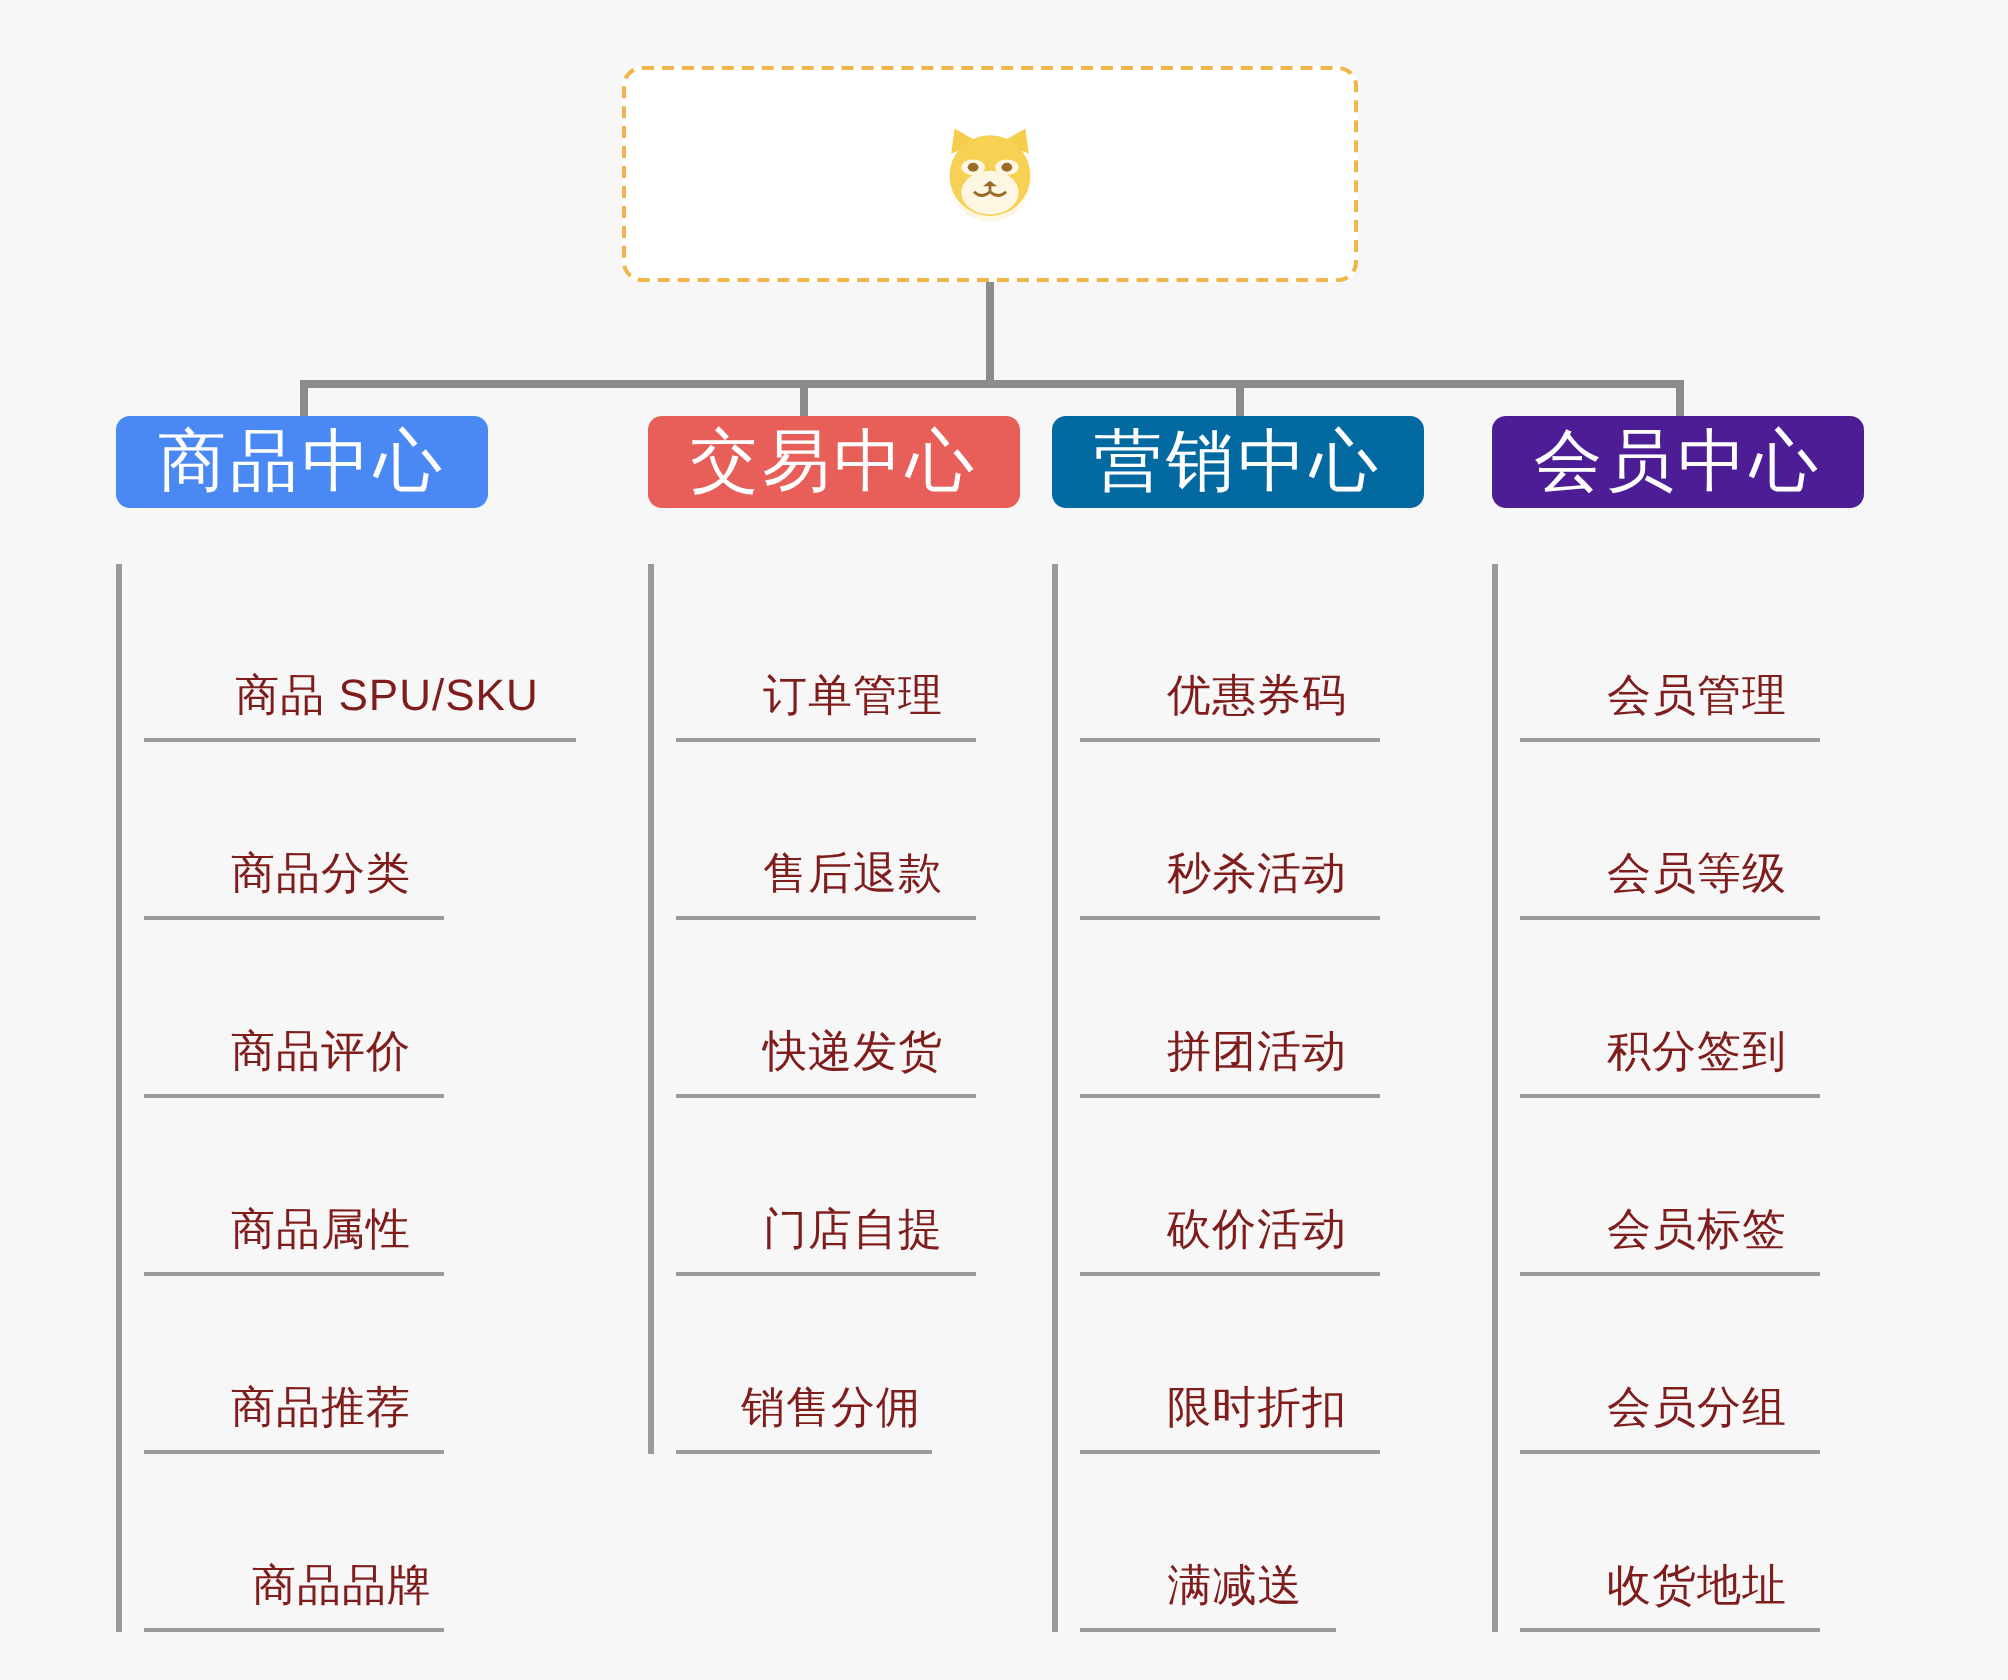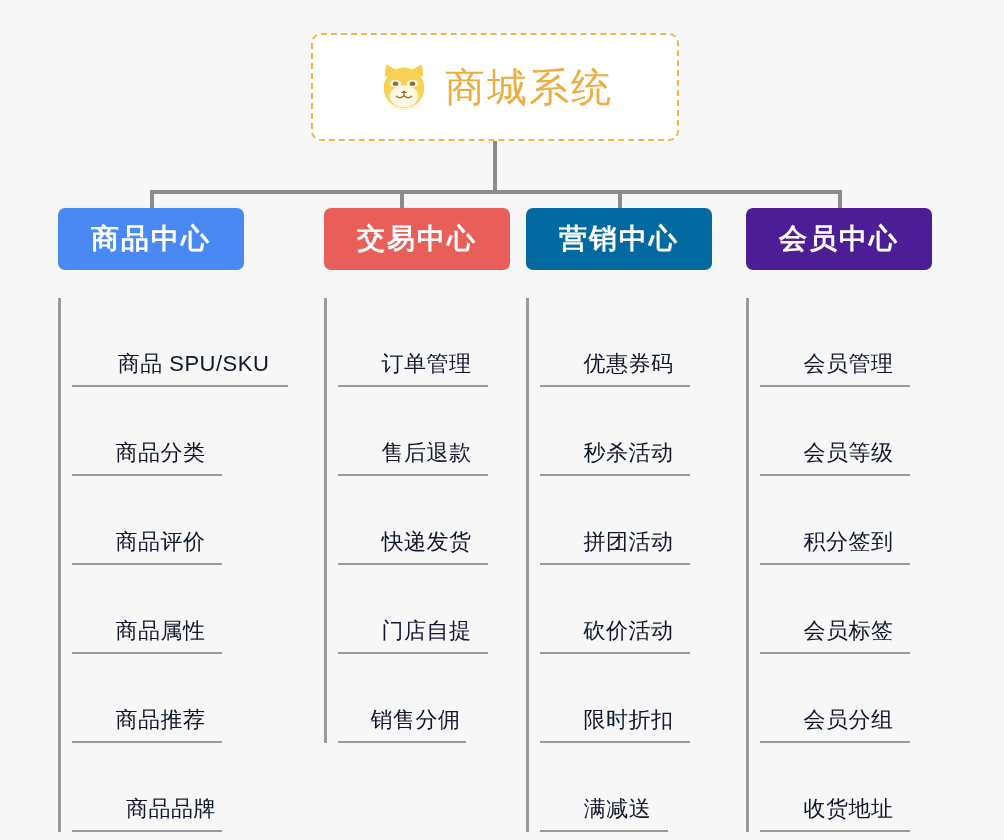--- a/index.html
+++ b/index.html
@@ -83,31 +83,30 @@
     position: absolute;
     top: 208px;
   }
   .branch.b1 { left: 58px;  width: 186px; }
   .branch.b2 { left: 324px; width: 186px; }
   .branch.b3 { left: 526px; width: 186px; }
   .branch.b4 { left: 746px; width: 186px; }
 
   .branch-head {
     width: 100%;
-    height: 62px;
+    height: 46px;
     box-sizing: border-box;
     border-radius: 7px;
     display: flex;
     align-items: center;
     justify-content: center;
     color: #ffffff;
-    font-size: 28px;
+    font-size: 34px;
     letter-spacing: 2px;
     white-space: nowrap;
-    font-weight: bold;
   }
 
   
   .branch-children {
     position: relative;
     margin-top: 28px;
     padding-left: 14px;
   }
   .trunk {
     position: absolute;
@@ -122,21 +121,21 @@
     height: 89px;
     box-sizing: border-box;
     display: flex;
     align-items: flex-end;
     justify-content: center;
     padding-bottom: 6px;
     border-bottom: 2px solid #9a9a9a;
   }
   .leaf-label {
     font-size: 22px;
-    color: #0f172a;
+    color: #7f1d1d;
     white-space: nowrap;
     letter-spacing: 0.5px;
     padding: 0 6px;
     margin-left: 27px;
   }
   
   .branch.b1 .leaf:nth-child(2)  { width: 216px; }
   .branch.b1 .leaf:nth-child(3)  { width: 150px; }
   .branch.b1 .leaf:nth-child(4)  { width: 150px; }
   .branch.b1 .leaf:nth-child(5)  { width: 150px; }
@@ -171,21 +170,20 @@
       <ellipse cx="42" cy="28" rx="7" ry="4.6" fill="#fdf6e3"></ellipse>
       <ellipse cx="22" cy="28" rx="3.2" ry="2.6" fill="#9b6a28"></ellipse>
       <ellipse cx="42" cy="28" rx="3.2" ry="2.6" fill="#9b6a28"></ellipse>
 
       <path d="M32 36 l-4.2 3.2 h8.4 Z" fill="#9b6a28"></path>
 
       <path d="M32 39 v3.5" stroke="#9b6a28" stroke-width="1.6" fill="none"></path>
       <path d="M32 42.5 q-5 4.5 -9.5 0" stroke="#9b6a28" stroke-width="1.6" fill="none"></path>
       <path d="M32 42.5 q5 4.5 9.5 0" stroke="#9b6a28" stroke-width="1.6" fill="none"></path>
     </svg>
-    <span class="root-title" style="color: rgb(237, 173, 63);">商城系统</span>
   </div>
 
   <div class="conn conn-v-root" style="background: rgb(140, 140, 140);"></div>
   <div class="conn conn-bus" style="background: rgb(140, 140, 140);"></div>
   <div class="conn conn-drop d1" style="background: rgb(140, 140, 140);"></div>
   <div class="conn conn-drop d2" style="background: rgb(140, 140, 140);"></div>
   <div class="conn conn-drop d3" style="background: rgb(140, 140, 140);"></div>
   <div class="conn conn-drop d4" style="background: rgb(140, 140, 140);"></div>
 
   <div class="branch b1">

